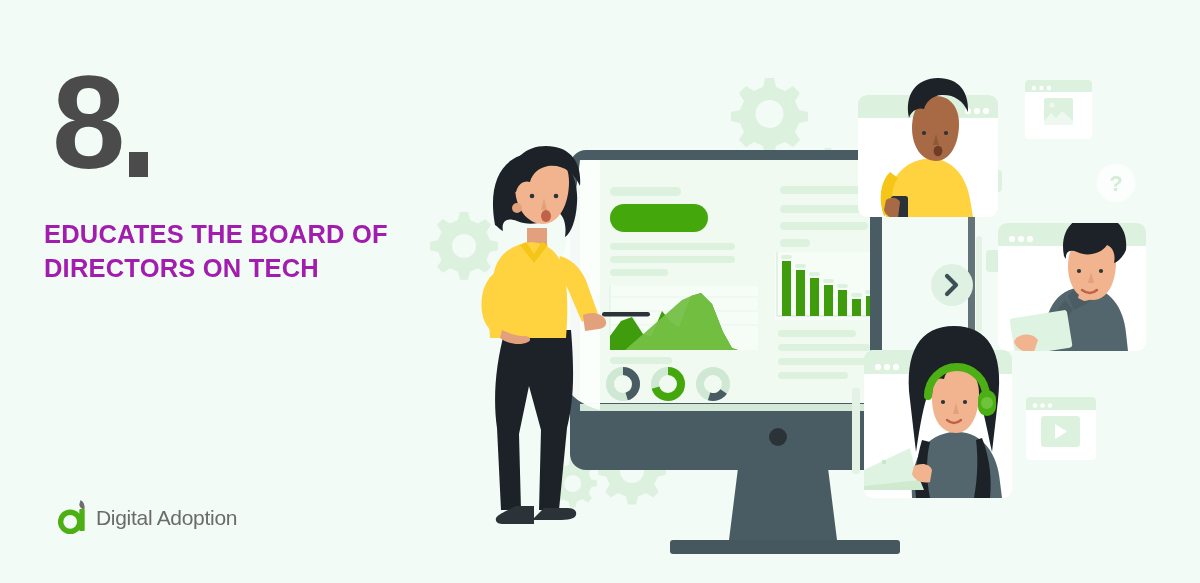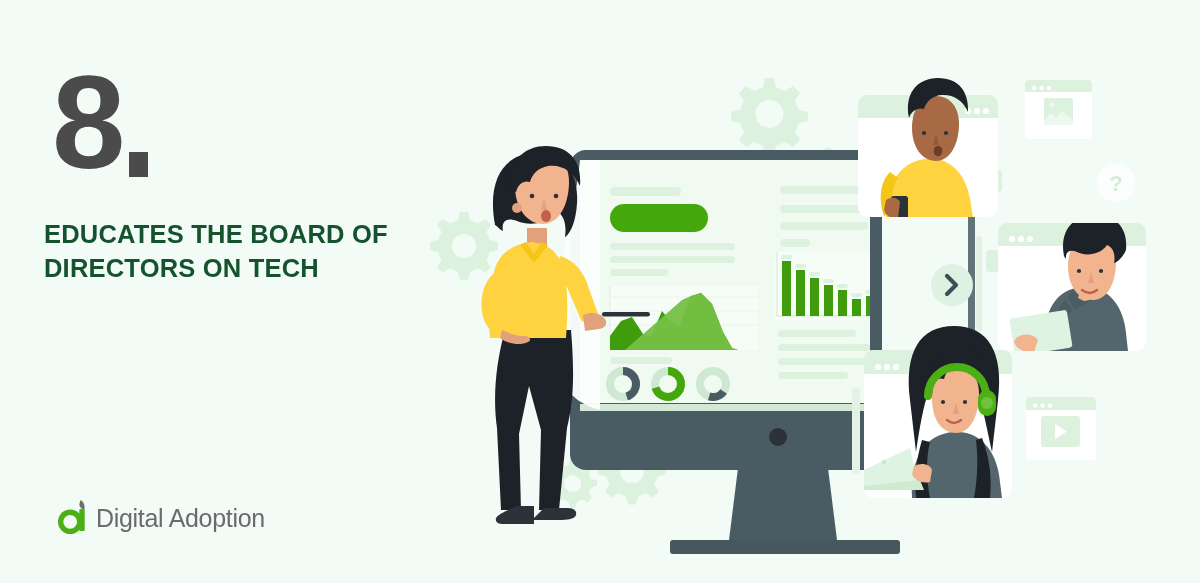--- a/index.html
+++ b/index.html
@@ -23,29 +23,29 @@
     color:#4b4b4b; letter-spacing:-3px;
     font-family:"Liberation Sans", sans-serif;
   }
   .numeral-dot {
     width:19px; height:25px; background:#4b4b4b;
     margin-left:7px; margin-bottom:6px;
   }
   .headline {
     position:absolute; left:44px; top:218px; width:420px;
     font-size:25.5px; font-weight:700; line-height:1.32;
-    color:#14532d; letter-spacing:0.2px;
+    color:#a21caf; letter-spacing:0.2px;
     text-transform:uppercase;
   }
 
   
   .logo { position:absolute; left:58px; top:498px; display:flex; align-items:center; }
   .logo-mark { position:relative; width:36px; height:40px; }
   .logo-text {
-    font-size:25px; color:#6b6b6b; letter-spacing:-0.3px;
+    font-size:21px; color:#6b6b6b; letter-spacing:-0.3px;
     margin-left:2px; font-weight:400;
   }
 
   
   .illo { position:absolute; left:420px; top:0; width:780px; height:583px; }
   .illo svg { display:block; }
 </style>
 </head>
 <body>
 

